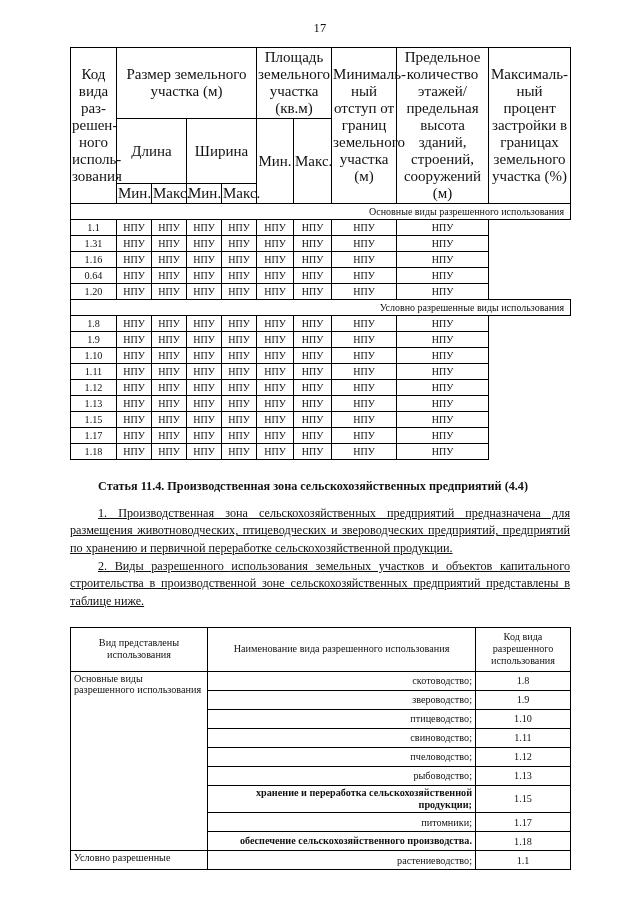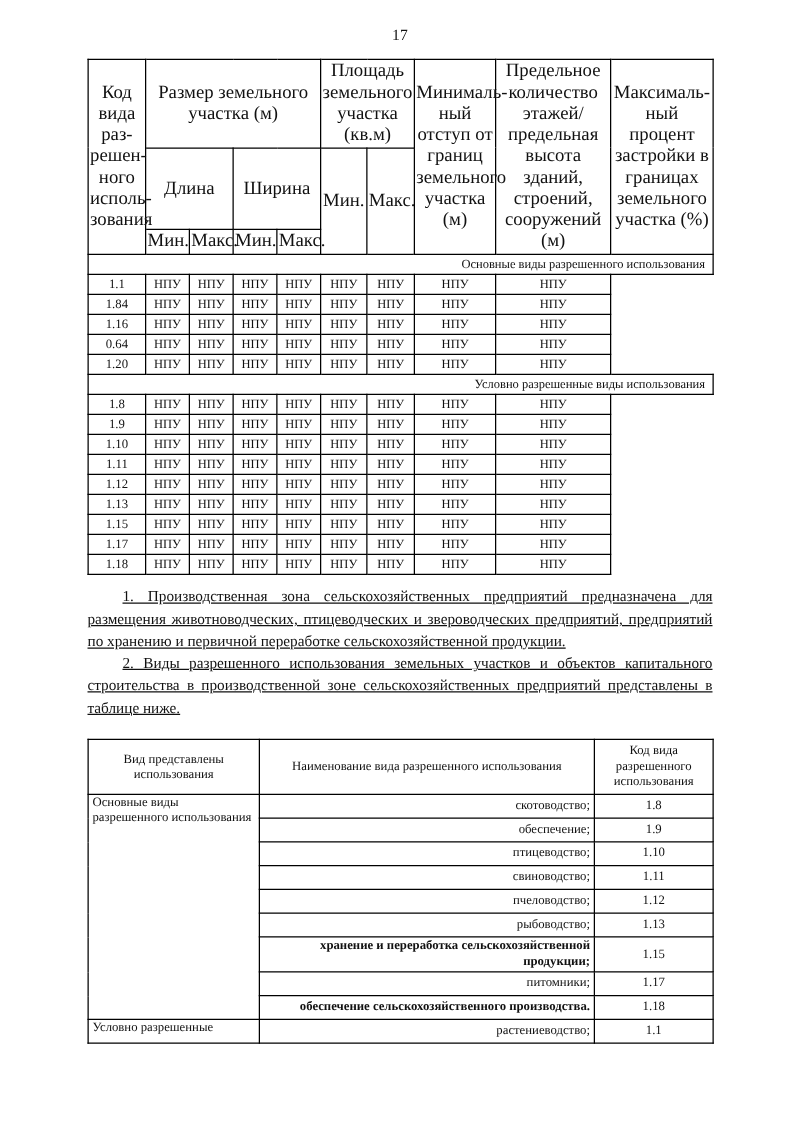--- a/index.html
+++ b/index.html
@@ -185,21 +185,21 @@
             <td>НПУ</td>
             <td>НПУ</td>
             <td>НПУ</td>
             <td>НПУ</td>
             <td>НПУ</td>
             <td>НПУ</td>
             <td>НПУ</td>
             <td>НПУ</td>
           </tr>
           <tr>
-            <td class="code">1.84</td>
+            <td class="code">1.31</td>
             <td>НПУ</td>
             <td>НПУ</td>
             <td>НПУ</td>
             <td>НПУ</td>
             <td>НПУ</td>
             <td>НПУ</td>
             <td>НПУ</td>
             <td>НПУ</td>
           </tr>
           <tr>
@@ -335,20 +335,21 @@
             <td>НПУ</td>
             <td>НПУ</td>
             <td>НПУ</td>
             <td>НПУ</td>
             <td>НПУ</td>
           </tr>
         </tbody>
     </table>
   </div>
 
+  <div class="article-title">Статья 11.4. Производственная зона сельскохозяйственных предприятий (4.4)</div>
   <div class="para first">1. Производственная зона сельскохозяйственных предприятий предназначена для размещения животноводческих, птицеводческих и звероводческих предприятий, предприятий по хранению и первичной переработке сельскохозяйственной продукции.</div>
   <div class="para">2. Виды разрешенного использования земельных участков и объектов капитального строительства в производственной зоне сельскохозяйственных предприятий представлены в таблице ниже.</div>
 
   <div class="t2-wrap">
     <table class="t2">
       <colgroup>
         <col style="width:137px">
         <col style="width:268px">
         <col style="width:95px">
       </colgroup>
@@ -360,21 +361,21 @@
         </tr>
       </thead>
       <tbody>
 
       <tr>
             <td class="groupcell" rowspan="9">Основные виды разрешенного использования</td>
             <td class="namecell">скотоводство;</td>
             <td class="codecell">1.8</td>
           </tr>
           <tr>
-            <td class="namecell">обеспечение;</td>
+            <td class="namecell">звероводство;</td>
             <td class="codecell">1.9</td>
           </tr>
           <tr>
             <td class="namecell">птицеводство;</td>
             <td class="codecell">1.10</td>
           </tr>
           <tr>
             <td class="namecell">свиноводство;</td>
             <td class="codecell">1.11</td>
           </tr>

